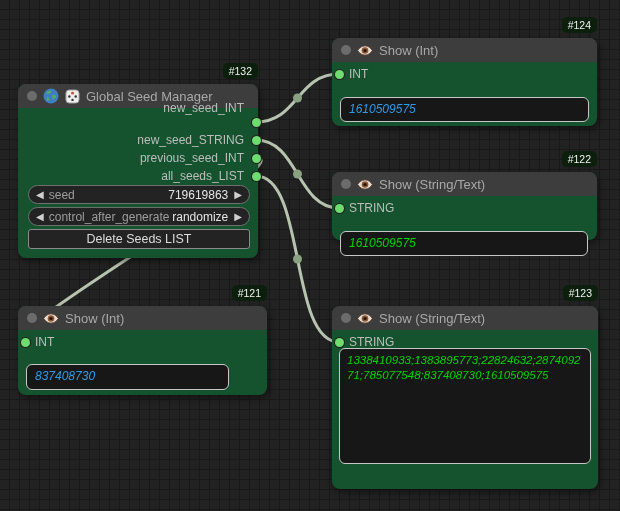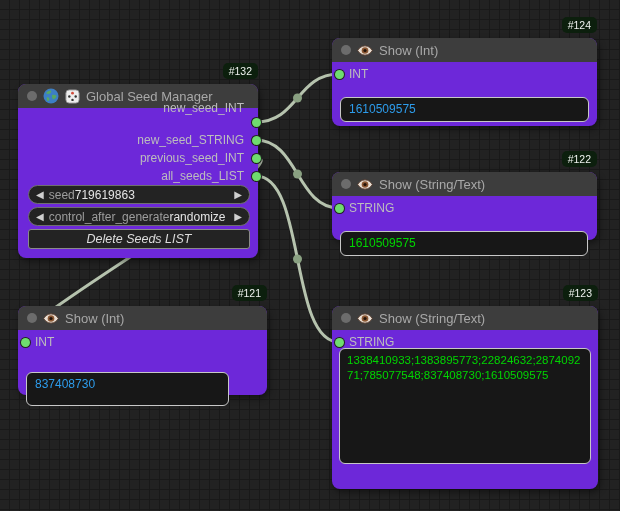--- a/index.html
+++ b/index.html
@@ -9,21 +9,21 @@
     background-color:#222222;
     background-image:
       linear-gradient(#191919 1px, transparent 1px),
       linear-gradient(90deg,#191919 1px, transparent 1px);
     background-size:10px 10px;
     background-position:-1px -1px;
   }
   #wires{position:absolute;left:0;top:0;z-index:1;}
   .node{
     position:absolute;z-index:2;
-    background:#6d28d9;border-radius:8px;
+    background:#14532d;border-radius:8px;
     box-shadow:2px 3px 7px rgba(0,0,0,0.45);
   }
   .node-title{
     position:absolute;left:0;top:0;right:0;height:24px;
     background:#3d3d3d;border-radius:8px 8px 0 0;
     display:flex;align-items:center;gap:6px;padding-left:9px;
     color:#a8a8a8;font-size:13px;white-space:nowrap;box-sizing:border-box;
   }
   .collapse-dot{width:10px;height:10px;border-radius:50%;background:#6c6c6c;flex:0 0 auto;}
   .title-icon{display:inline-flex;flex:0 0 auto;}
@@ -34,39 +34,39 @@
   }
   .slot-dot{
     position:absolute;width:9px;height:9px;border-radius:50%;
     background:#6fdc6f;box-shadow:0 0 0 1px #232323;
   }
   .slot-label{position:absolute;color:#bdbdbd;font-size:12px;line-height:16px;height:16px;}
   .out-label{right:14px;text-align:right;}
   .field{
     position:absolute;background:#171717;border:1px solid #c7c7c7;border-radius:6px;
     box-sizing:border-box;font-size:12px;line-height:15px;
-    padding:4px 8px;overflow:hidden;
+    padding:4px 8px;overflow:hidden;font-style:italic;
   }
   .val-int{color:#2d9ceb;}
   .val-str{color:#00d600;}
   .field.multiline{white-space:pre-wrap;word-break:break-all;font-size:11.5px;padding:4px 7px;}
   .widget{
     position:absolute;left:10px;width:222px;height:19px;box-sizing:border-box;
     background:#232323;border:1px solid #6f6f6f;border-radius:10px;
     display:flex;align-items:center;font-size:12px;color:#9d9d9d;
     padding:0 7px;
   }
   .widget .arrow{color:#cfcfcf;font-size:10px;line-height:19px;cursor:pointer;}
   .widget .wlabel{margin-left:5px;flex:0 0 auto;}
-  .widget .wvalue{flex:1;text-align:left;margin-right:6px;color:#e4e4e4;}
+  .widget .wvalue{flex:1;text-align:right;margin-right:6px;color:#e4e4e4;}
   .widget-button{
     position:absolute;left:10px;width:222px;height:20px;box-sizing:border-box;
     background:#232323;border:1px solid #8a8a8a;border-radius:3px;
     display:flex;align-items:center;justify-content:center;
-    font-size:12.5px;color:#dcdcdc;cursor:pointer;font-style:italic;
+    font-size:12.5px;color:#dcdcdc;cursor:pointer;
   }
 </style>
 </head>
 <body>
 
 <svg id="wires" width="620" height="511">
   <g stroke="#b6c3ae" stroke-width="3" fill="none">
     <path d="M 256 122 C 298 122, 297 74, 339 74"></path>
     <path d="M 256 140 C 298 140, 297 208, 339 208"></path>
     <path d="M 256 158 C 306 158, -24 342, 25 342"></path>
@@ -168,21 +168,21 @@
       <svg width="16" height="13" viewBox="0 0 24 18">
           <path d="M12 2 C6 2 2.5 6.5 1 9 C2.5 11.5 6 16 12 16 C18 16 21.5 11.5 23 9 C21.5 6.5 18 2 12 2 Z" fill="#e8ddd2" stroke="#53382a" stroke-width="1.4"></path>
           <circle cx="12" cy="9" r="5" fill="#8a5733"></circle>
           <circle cx="12" cy="9" r="2.4" fill="#241309"></circle>
         </svg>
     </span>
     <span>Show (Int)</span>
   </div>
   <span class="slot-dot" style="left:2.5px;top:31.5px;"></span>
   <div class="slot-label" style="left:17px;top:28px;">INT</div>
-  <div class="field val-int" style="left:8px;top:66px;width:203px;height:34px;">837408730</div>
+  <div class="field val-int" style="left:8px;top:58px;width:203px;height:26px;">837408730</div>
 </div>
 
 <div class="node" style="left:332px;top:306px;width:266px;height:183px;">
   <div class="badge">#123</div>
   <div class="node-title">
     <span class="collapse-dot"></span>
     <span class="title-icon">
       <svg width="16" height="13" viewBox="0 0 24 18">
           <path d="M12 2 C6 2 2.5 6.5 1 9 C2.5 11.5 6 16 12 16 C18 16 21.5 11.5 23 9 C21.5 6.5 18 2 12 2 Z" fill="#e8ddd2" stroke="#53382a" stroke-width="1.4"></path>
           <circle cx="12" cy="9" r="5" fill="#8a5733"></circle>

